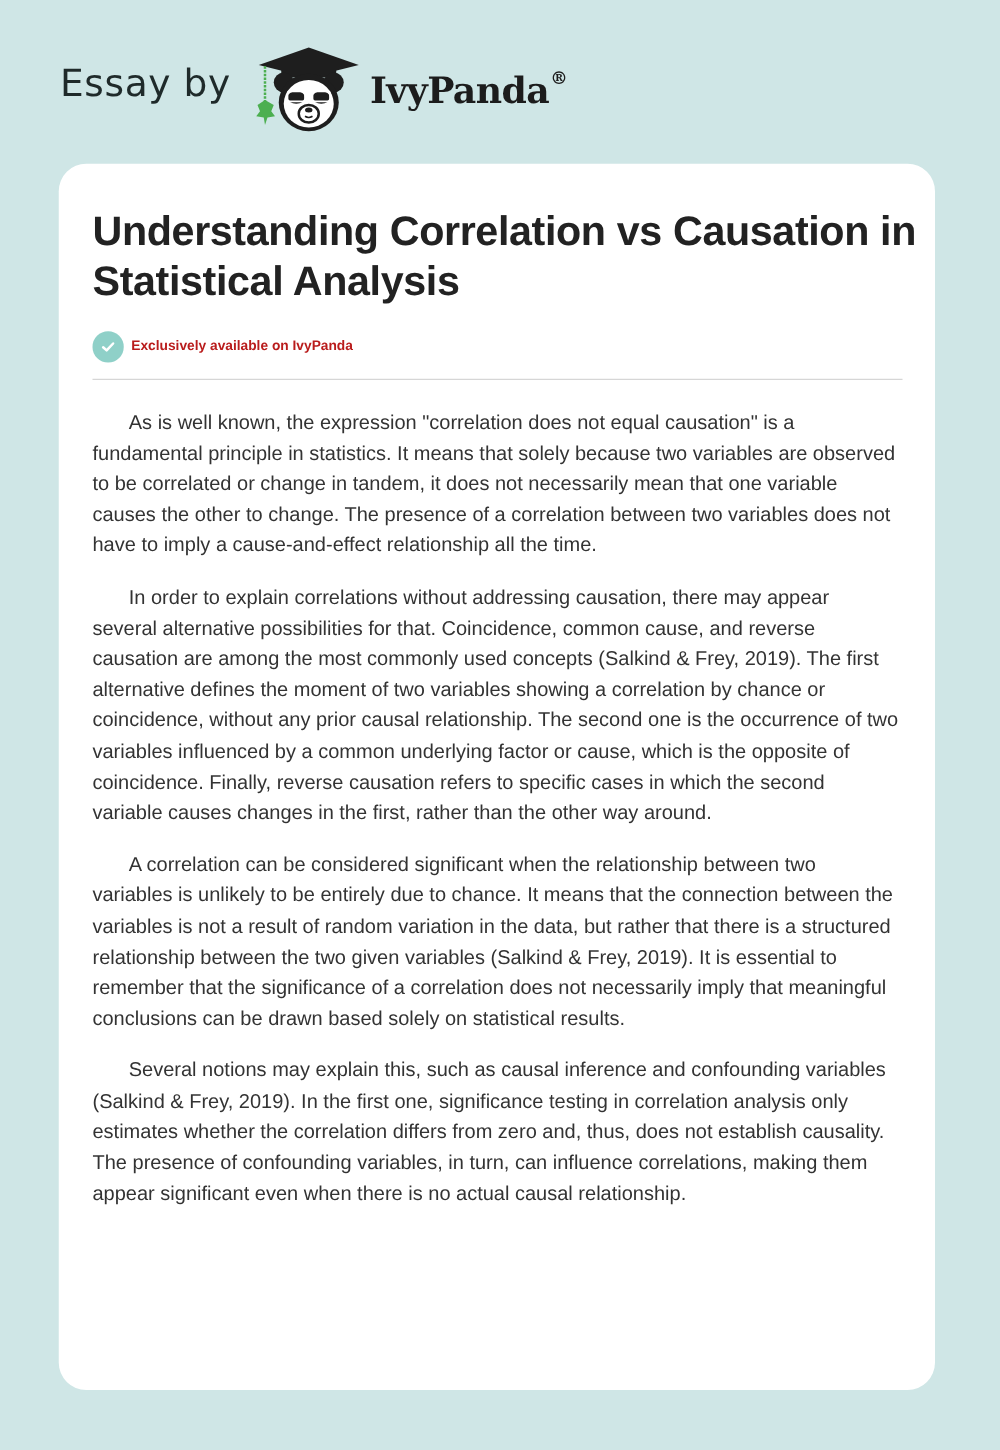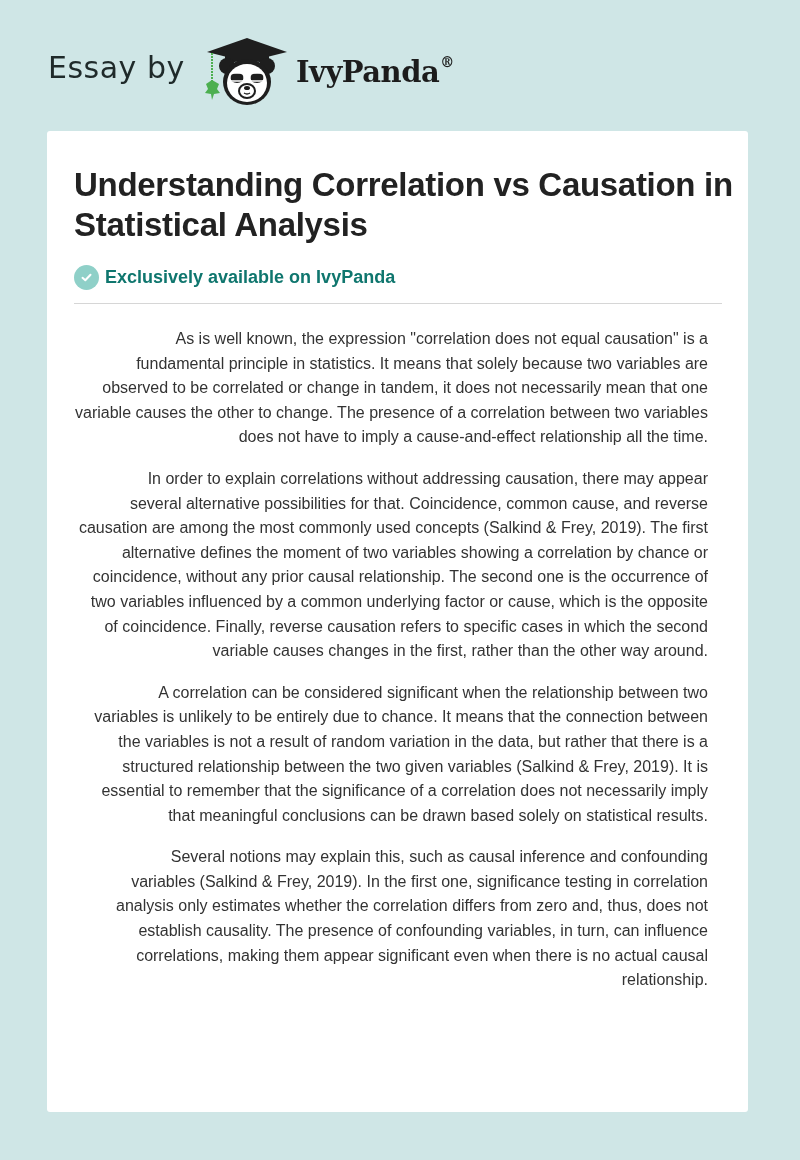--- a/index.html
+++ b/index.html
@@ -54,21 +54,21 @@
       top: -4px;
       margin-left: 1px;
     }
     .card {
       position: absolute;
       left: 47px;
       top: 131px;
       width: 701px;
       height: 981px;
       background: #ffffff;
-      border-radius: 3px;
+      border-radius: 22px;
     }
     .title {
       position: absolute;
       left: 27px;
       top: 34px;
       width: 660px;
       margin: 0;
       font-family: "Liberation Sans", sans-serif;
       font-weight: bold;
       font-size: 33px;
@@ -90,45 +90,44 @@
       border-radius: 50%;
       background: #8fd0c8;
       display: flex;
       align-items: center;
       justify-content: center;
       margin-right: 6px;
     }
     .badge-text {
       font-family: "Liberation Sans", sans-serif;
       font-weight: bold;
-      font-size: 18px;
-      color: #0f766e;
+      font-size: 11px;
+      color: #b91c1c;
     }
     .divider {
       position: absolute;
       left: 27px;
       top: 172px;
       width: 648px;
       height: 1px;
       background: #d6d6d6;
     }
     .body-text {
       position: absolute;
       left: 27px;
       top: 196px;
       width: 650px;
     }
     .body-text p {
-      margin: 0 16px 17px 0;
+      margin: 0 5px 17px 0;
       font-family: "Liberation Sans", sans-serif;
       font-size: 16px;
       line-height: 24.6px;
       color: #333333;
       text-indent: 29px;
-      text-align: right;
     }
   </style>
 </head>
 <body>
 
 <div class="header">
   <div class="essay-by">Essay by</div>
 
   <div class="logo-icon">
     <svg width="88" height="72" viewBox="0 0 88 72" xmlns="http://www.w3.org/2000/svg">

